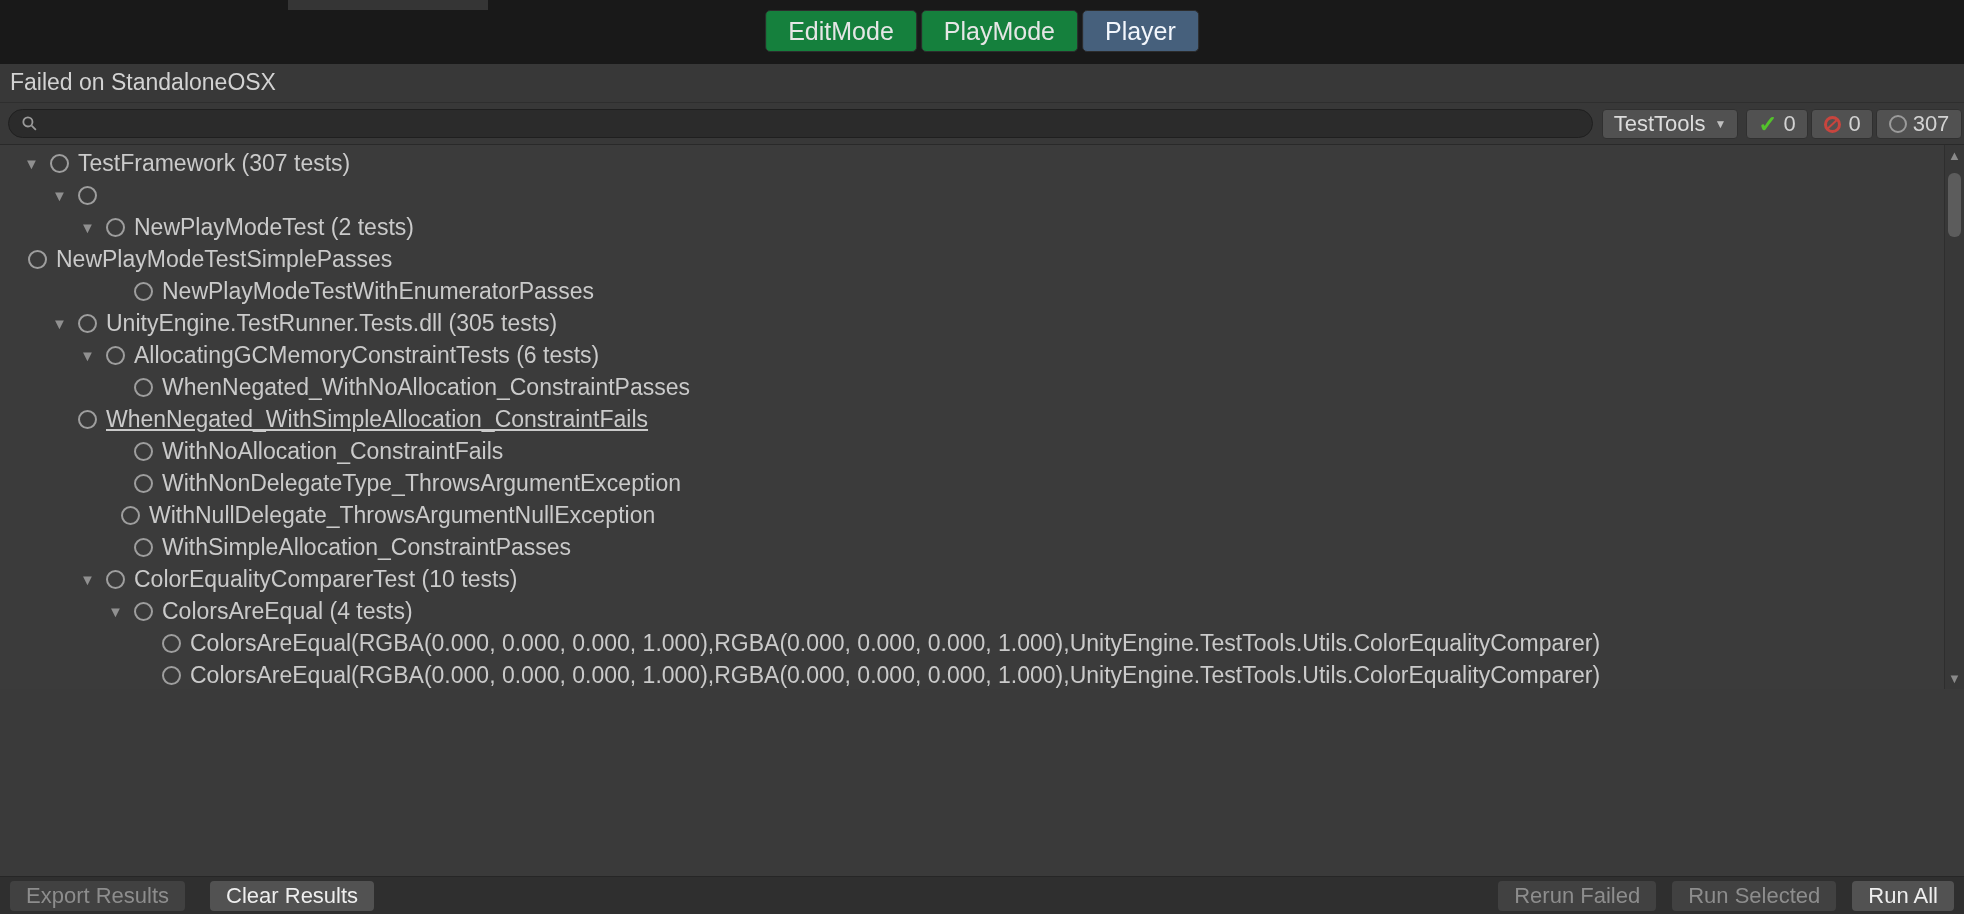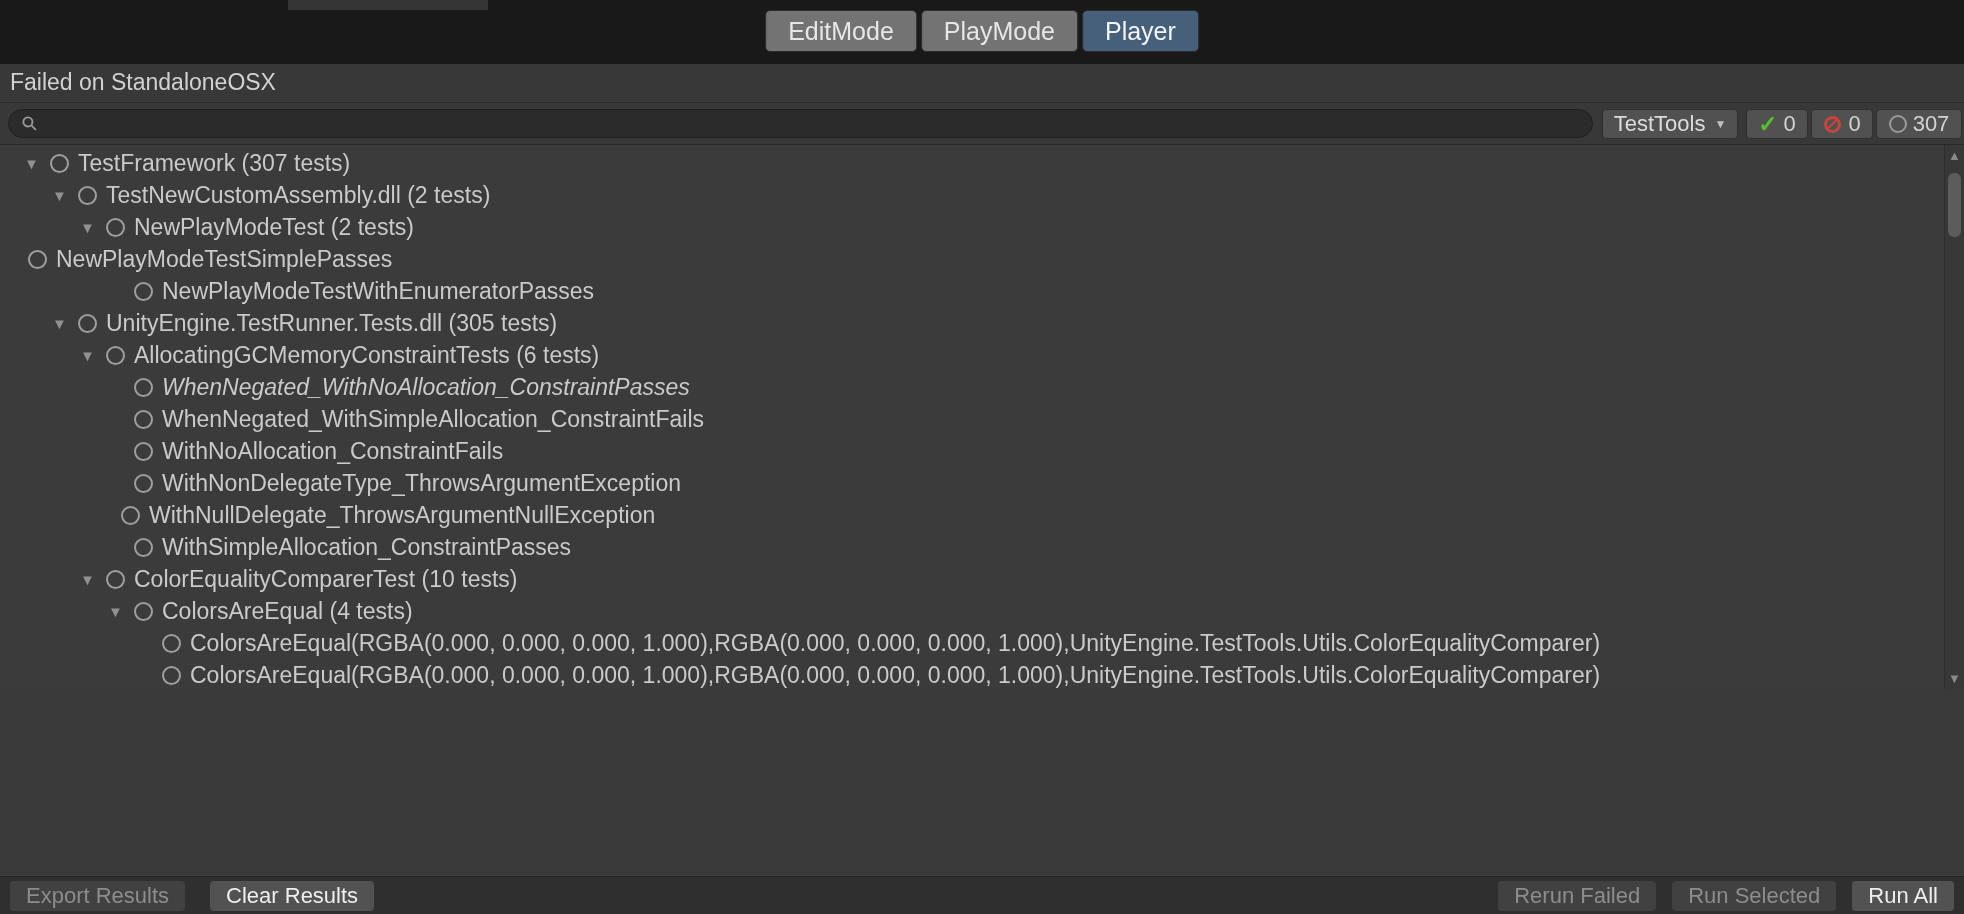--- a/index.html
+++ b/index.html
@@ -20,21 +20,21 @@
   .docked-tab-hint {
     position:absolute; left:288px; top:0; width:200px; height:10px;
     background:#353535;
   }
   .mode-tabs {
     position:absolute; top:10px; left:50%; transform:translateX(-50%);
     display:flex; gap:4px;
   }
   .mode-tab {
     height:42px; padding:0 22px;
-    background:#737373; color:#e6e6e6;
+    background:#15803d; color:#e6e6e6;
     font-size:25px; display:flex; align-items:center;
     border:1px solid #2c2c2c; border-radius:5px;
     box-sizing:border-box; cursor:default;
   }
   .mode-tab.active { background:var(--active-tab-blue,#46607c); color:#f2f6fc; }
 
   
   .status-row {
     position:absolute; top:64px; left:0; width:100%; height:39px;
     background:#383838; border-bottom:1px solid #2e2e2e; box-sizing:border-box;
@@ -195,21 +195,20 @@
 
 <div class="tree-panel">
     <div class="tree-row" style="padding-left: 22px;">
       <span class="fold">▼</span>
       <span class="circle"></span>
       <span>TestFramework (307 tests)</span>
     </div>
     <div class="tree-row" style="padding-left: 50px;">
       <span class="fold">▼</span>
       <span class="circle"></span>
-      <span>TestNewCustomAssembly.dll (2 tests)</span>
     </div>
     <div class="tree-row" style="padding-left: 78px;">
       <span class="fold">▼</span>
       <span class="circle"></span>
       <span>NewPlayModeTest (2 tests)</span>
     </div>
     <div class="tree-row" style="">
       <span class="fold"></span>
       <span class="circle"></span>
       <span>NewPlayModeTestSimplePasses</span>
@@ -222,26 +221,26 @@
     <div class="tree-row" style="padding-left: 50px;">
       <span class="fold">▼</span>
       <span class="circle"></span>
       <span>UnityEngine.TestRunner.Tests.dll (305 tests)</span>
     </div>
     <div class="tree-row" style="padding-left: 78px;">
       <span class="fold">▼</span>
       <span class="circle"></span>
       <span>AllocatingGCMemoryConstraintTests (6 tests)</span>
     </div>
-    <div class="tree-row" style="padding-left: 106px; font-style: italic;">
+    <div class="tree-row" style="padding-left: 106px;">
       <span class="fold"></span>
       <span class="circle"></span>
       <span>WhenNegated_WithNoAllocation_ConstraintPasses</span>
     </div>
-    <div class="tree-row" style="padding-left: 106px;">
+    <div class="tree-row" style="padding-left: 50px; text-decoration: underline;">
       <span class="fold"></span>
       <span class="circle"></span>
       <span>WhenNegated_WithSimpleAllocation_ConstraintFails</span>
     </div>
     <div class="tree-row" style="padding-left: 106px;">
       <span class="fold"></span>
       <span class="circle"></span>
       <span>WithNoAllocation_ConstraintFails</span>
     </div>
     <div class="tree-row" style="padding-left: 106px;">

